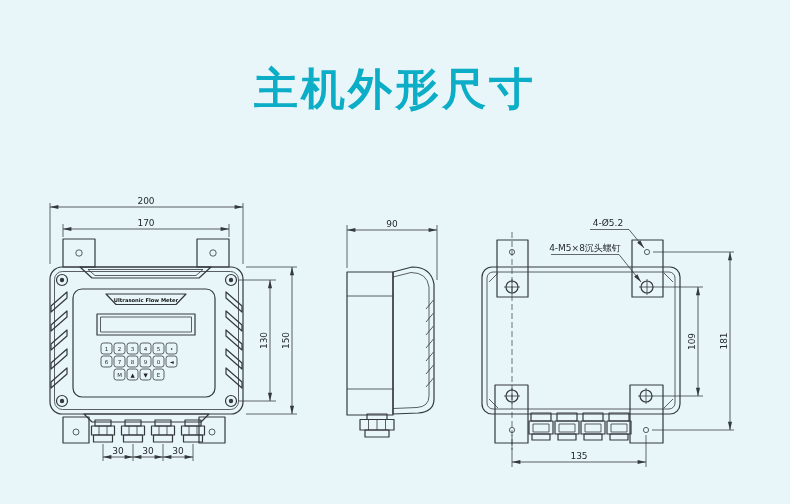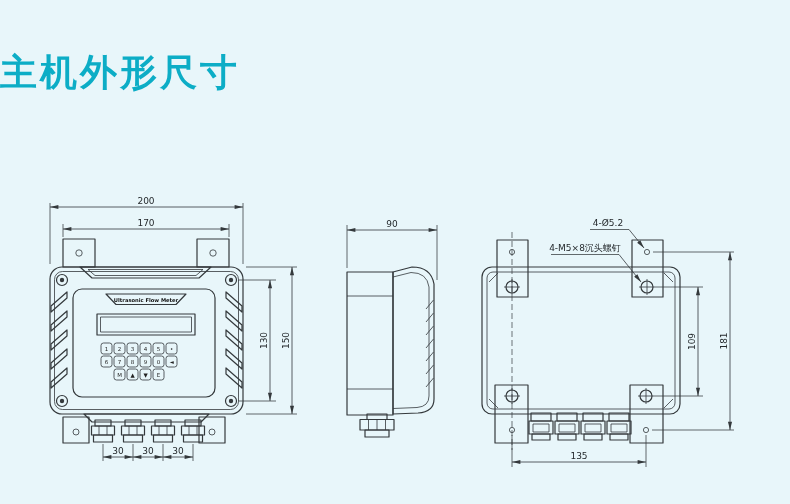--- a/index.html
+++ b/index.html
@@ -1,19 +1,19 @@
 <!DOCTYPE html>
 <html><head>
 <meta charset="utf-8">
 <style>
   html,body{margin:0;padding:0}
   .page{position:relative;width:790px;height:504px;background:#e8f6fa;overflow:hidden;
         font-family:"DejaVu Sans","Liberation Sans",sans-serif}
-  .title{position:absolute;top:48px;left:0;width:100%;text-align:left;
-         font-size:37px;font-weight:bold;color:#0cadc6;letter-spacing:3px}
+  .title{position:absolute;top:60px;left:0;width:100%;text-align:center;
+         font-size:44px;font-weight:bold;color:#0cadc6;letter-spacing:3px}
   svg{position:absolute;left:0;top:0}
   .obj{fill:none;stroke:#34393c;stroke-width:1.2;stroke-linejoin:round;stroke-linecap:round}
   .obj2{fill:none;stroke:#34393c;stroke-width:0.8;stroke-linejoin:round}
   .dim{fill:none;stroke:#34393c;stroke-width:0.8;marker-start:url(#arr);marker-end:url(#arr)}
   .ext{fill:none;stroke:#34393c;stroke-width:0.75}
   .leader{fill:none;stroke:#34393c;stroke-width:0.8;marker-end:url(#arr)}
   .dash{stroke-dasharray:6 3;stroke-width:0.7}
   .dimtxt{font-size:9px;fill:#24292c}
   .mid{text-anchor:middle}
   .brand{font-size:5.2px;font-weight:bold;fill:#111;text-anchor:middle}

